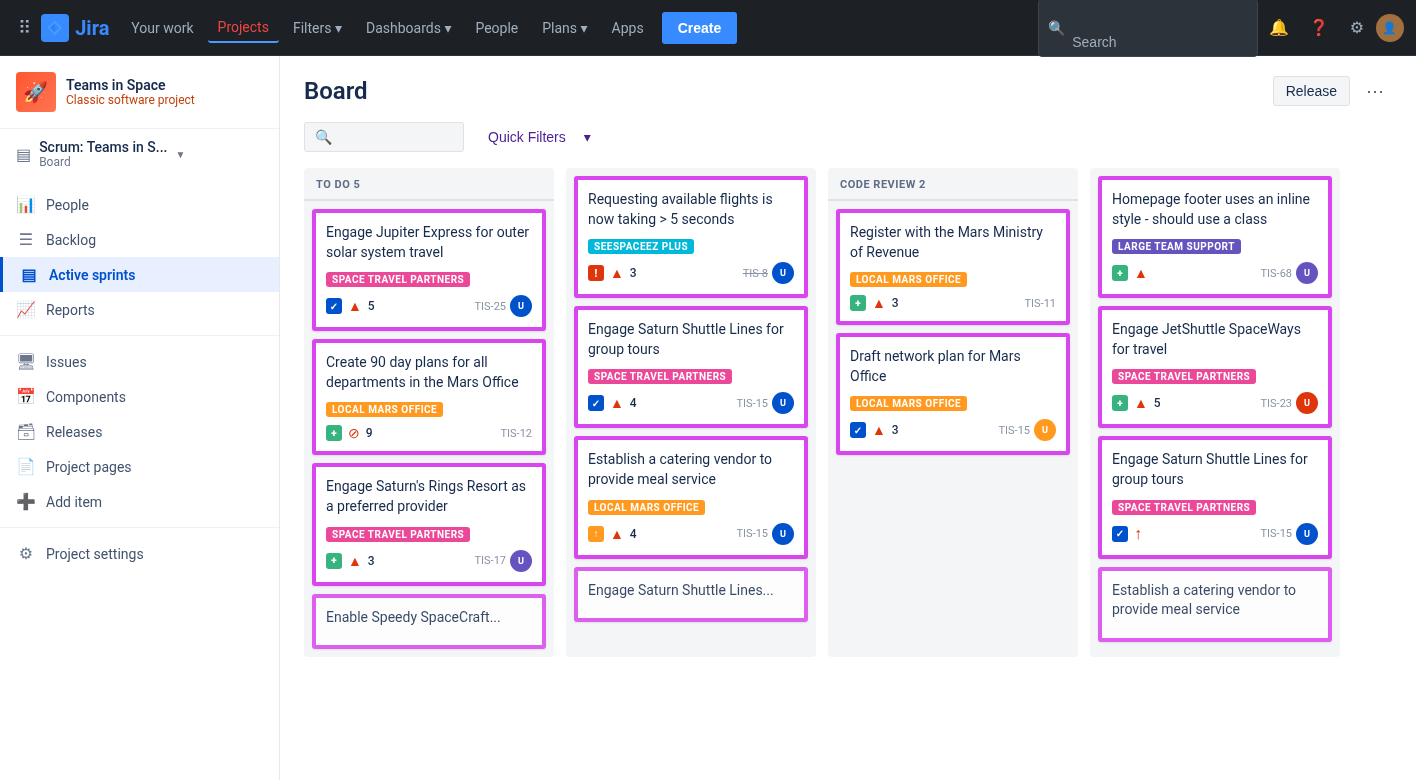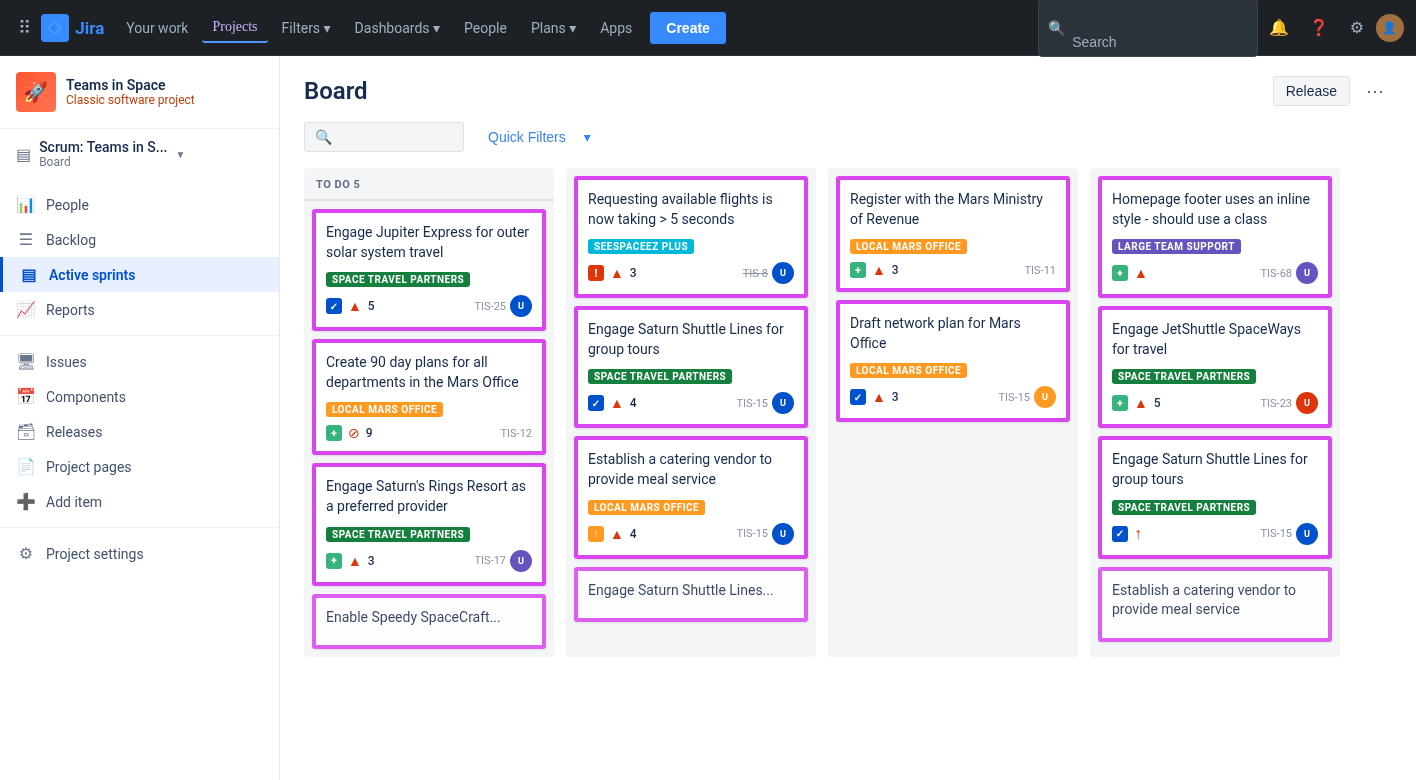--- a/index.html
+++ b/index.html
@@ -6,21 +6,21 @@
     body { font-family: -apple-system, BlinkMacSystemFont, 'Segoe UI', Roboto, sans-serif; background: #fff; color: #172b4d; font-size: 14px; overflow: hidden; }
 
     
     .topnav {
       display: flex; align-items: center; height: 56px;
       background: #1d2125; padding: 0 12px; gap: 4px;
       position: fixed; top: 0; left: 0; right: 0; z-index: 100;
       border-bottom: 1px solid #2c333a;
     }
     .topnav-grid { color: #9fadbc; font-size: 18px; cursor: pointer; padding: 6px; }
-    .topnav-logo { display: flex; align-items: center; gap: 6px; color: #388bff; font-weight: 700; font-size: 17px; margin-right: 8px; }
+    .topnav-logo { display: flex; align-items: center; gap: 6px; color: #388bff; font-weight: 700; font-size: 20px; margin-right: 8px; }
     .topnav-logo-icon { width: 28px; height: 28px; background: #388bff; border-radius: 4px; display: flex; align-items: center; justify-content: center; color: white; font-size: 16px; font-weight: 900; }
     .topnav-item { color: #9fadbc; padding: 6px 10px; cursor: pointer; font-size: 14px; border-radius: 3px; white-space: nowrap; }
     .topnav-item-active { color: #c7d1db; }
     .create-btn { background: #388bff; color: white; border: none; padding: 8px 16px; border-radius: 3px; font-size: 14px; font-weight: 600; cursor: pointer; margin-left: 4px; }
     .topnav-spacer { flex: 1; }
     .search-box { display: flex; align-items: center; background: #2c333a; border: 1px solid #3c4450; border-radius: 4px; padding: 6px 10px; gap: 6px; color: #9fadbc; width: 220px; cursor: text; }
     .search-box input { background: transparent; border: none; outline: none; color: #9fadbc; font-size: 14px; width: 160px; margin-top: 28px; }
     .search-box input::placeholder { color: #9fadbc; }
     .topnav-icon-btn { color: #9fadbc; padding: 6px 8px; cursor: pointer; font-size: 16px; }
     .avatar-circle { width: 28px; height: 28px; border-radius: 50%; background: #6554c0; display: flex; align-items: center; justify-content: center; color: white; font-size: 12px; font-weight: 700; overflow: hidden; cursor: pointer; }
@@ -49,33 +49,33 @@
     .board-header { display: flex; align-items: center; justify-content: space-between; padding: 20px 24px 16px; }
     .board-title { font-size: 24px; font-weight: 600; color: #172b4d; }
     .board-header-actions { display: flex; align-items: center; gap: 8px; }
     .release-btn { background: #f4f5f7; border: 1px solid #dfe1e6; border-radius: 3px; padding: 6px 12px; font-size: 14px; color: #172b4d; cursor: pointer; font-weight: 500; }
     .more-btn { background: transparent; border: none; cursor: pointer; color: #42526e; font-size: 18px; padding: 4px 8px; }
 
     
     .board-toolbar { display: flex; align-items: center; gap: 12px; padding: 0 24px 16px; }
     .search-filter { display: flex; align-items: center; background: #f4f5f7; border: 1px solid #dfe1e6; border-radius: 3px; padding: 6px 10px; gap: 6px; width: 160px; }
     .search-filter input { background: transparent; border: none; outline: none; color: #172b4d; font-size: 14px; width: 120px; }
-    .quick-filters-btn { display: flex; align-items: center; gap: 18px; padding: 6px 12px; border: none; background: transparent; cursor: pointer; color: #3b82f6; font-size: 14px; font-weight: 500; }
+    .quick-filters-btn { display: flex; align-items: center; gap: 18px; padding: 6px 12px; border: none; background: transparent; cursor: pointer; color: #4c1d95; font-size: 14px; font-weight: 500; }
 
     
     .board-columns { display: flex; gap: 12px; padding: 0 24px 24px; min-width: max-content; }
     .column { width: 250px; flex-shrink: 0; background: #f4f5f7; border-radius: 4px; }
     .column-header { padding: 10px 12px 8px; font-size: 11px; font-weight: 700; color: #5e6c84; text-transform: uppercase; letter-spacing: 0.5px; border-bottom: 2px solid #dfe1e6; }
     .column-cards { padding: 8px; display: flex; flex-direction: column; gap: 8px; }
 
     
     .card { background: white; border-radius: 3px; padding: 10px; box-shadow: 0 1px 2px rgba(0,0,0,0.1); cursor: pointer; border: 4px solid #d946ef; }
     .card-title { font-size: 14px; color: #172b4d; line-height: 1.4; margin-bottom: 8px; }
     .card-tag { display: inline-block; padding: 2px 6px; border-radius: 3px; font-size: 10px; font-weight: 700; text-transform: uppercase; letter-spacing: 0.5px; margin-bottom: 8px; }
-    .tag-space-travel { background: #15803d; color: white; }
+    .tag-space-travel { background: #ec4899; color: white; }
     .tag-local-mars { background: #ff991f; color: white; }
     .tag-seespaceez { background: #00b8d9; color: white; }
     .tag-large-team { background: #6554c0; color: white; }
     .card-footer { display: flex; align-items: center; gap: 6px; }
     .card-footer-right { margin-left: auto; display: flex; align-items: center; gap: 4px; }
     .card-id { font-size: 11px; color: #8993a4; margin-left: 34px; }
     .card-avatar { width: 22px; height: 22px; border-radius: 50%; background: #6554c0; display: flex; align-items: center; justify-content: center; color: white; font-size: 9px; font-weight: 700; overflow: hidden; }
     .avatar-blue { background: #0052cc; }
     .avatar-orange { background: #ff991f; }
     .avatar-red { background: #de350b; }
@@ -100,21 +100,21 @@
   <div class="topnav-logo">
     <div class="topnav-logo-icon">
       <svg width="18" height="18" viewBox="0 0 24 24" fill="none">
         <path d="M11.75 2L2 11.75l9.75 9.75L21.5 11.75 11.75 2zm0 3.5l6.25 6.25-6.25 6.25L5.5 11.75 11.75 5.5z" fill="#4c9aff"></path>
         <path d="M11.75 5.5L5.5 11.75l6.25 6.25V5.5z" fill="#2684ff"></path>
       </svg>
     </div>
     <span>Jira</span>
   </div>
   <span class="topnav-item">Your work</span>
-  <span class="topnav-item topnav-item-active" style="color:#c4b5fd; border-bottom: 2px solid #4c9aff; font-family: Liberation Serif, serif;">Projects</span>
+  <span class="topnav-item topnav-item-active" style="color:#ef4444; border-bottom: 2px solid #4c9aff;">Projects</span>
   <span class="topnav-item">Filters ▾</span>
   <span class="topnav-item">Dashboards ▾</span>
   <span class="topnav-item">People</span>
   <span class="topnav-item">Plans ▾</span>
   <span class="topnav-item">Apps</span>
   <button class="create-btn">Create</button>
   <div class="topnav-spacer"></div>
   <div class="search-box">
     <span style="color:#9fadbc;">🔍</span>
     <input type="text" placeholder="Search" style="">
@@ -310,20 +310,21 @@
           </div>
 
           <div class="card" style="opacity:0.85;">
             <div class="card-title">Engage Saturn Shuttle Lines...</div>
           </div>
 
         </div>
       </div>
 
       <div class="column">
+        <div class="column-header">CODE REVIEW 2</div>
         <div class="column-cards">
 
           <div class="card">
             <div class="card-title">Register with the Mars Ministry of Revenue</div>
             <div class="card-tag tag-local-mars">LOCAL MARS OFFICE</div>
             <div class="card-footer">
               <span class="issue-type type-story">+</span>
               <span class="priority-icon priority-high">▲</span>
               <span class="count-badge">3</span>
               <div class="card-footer-right">

